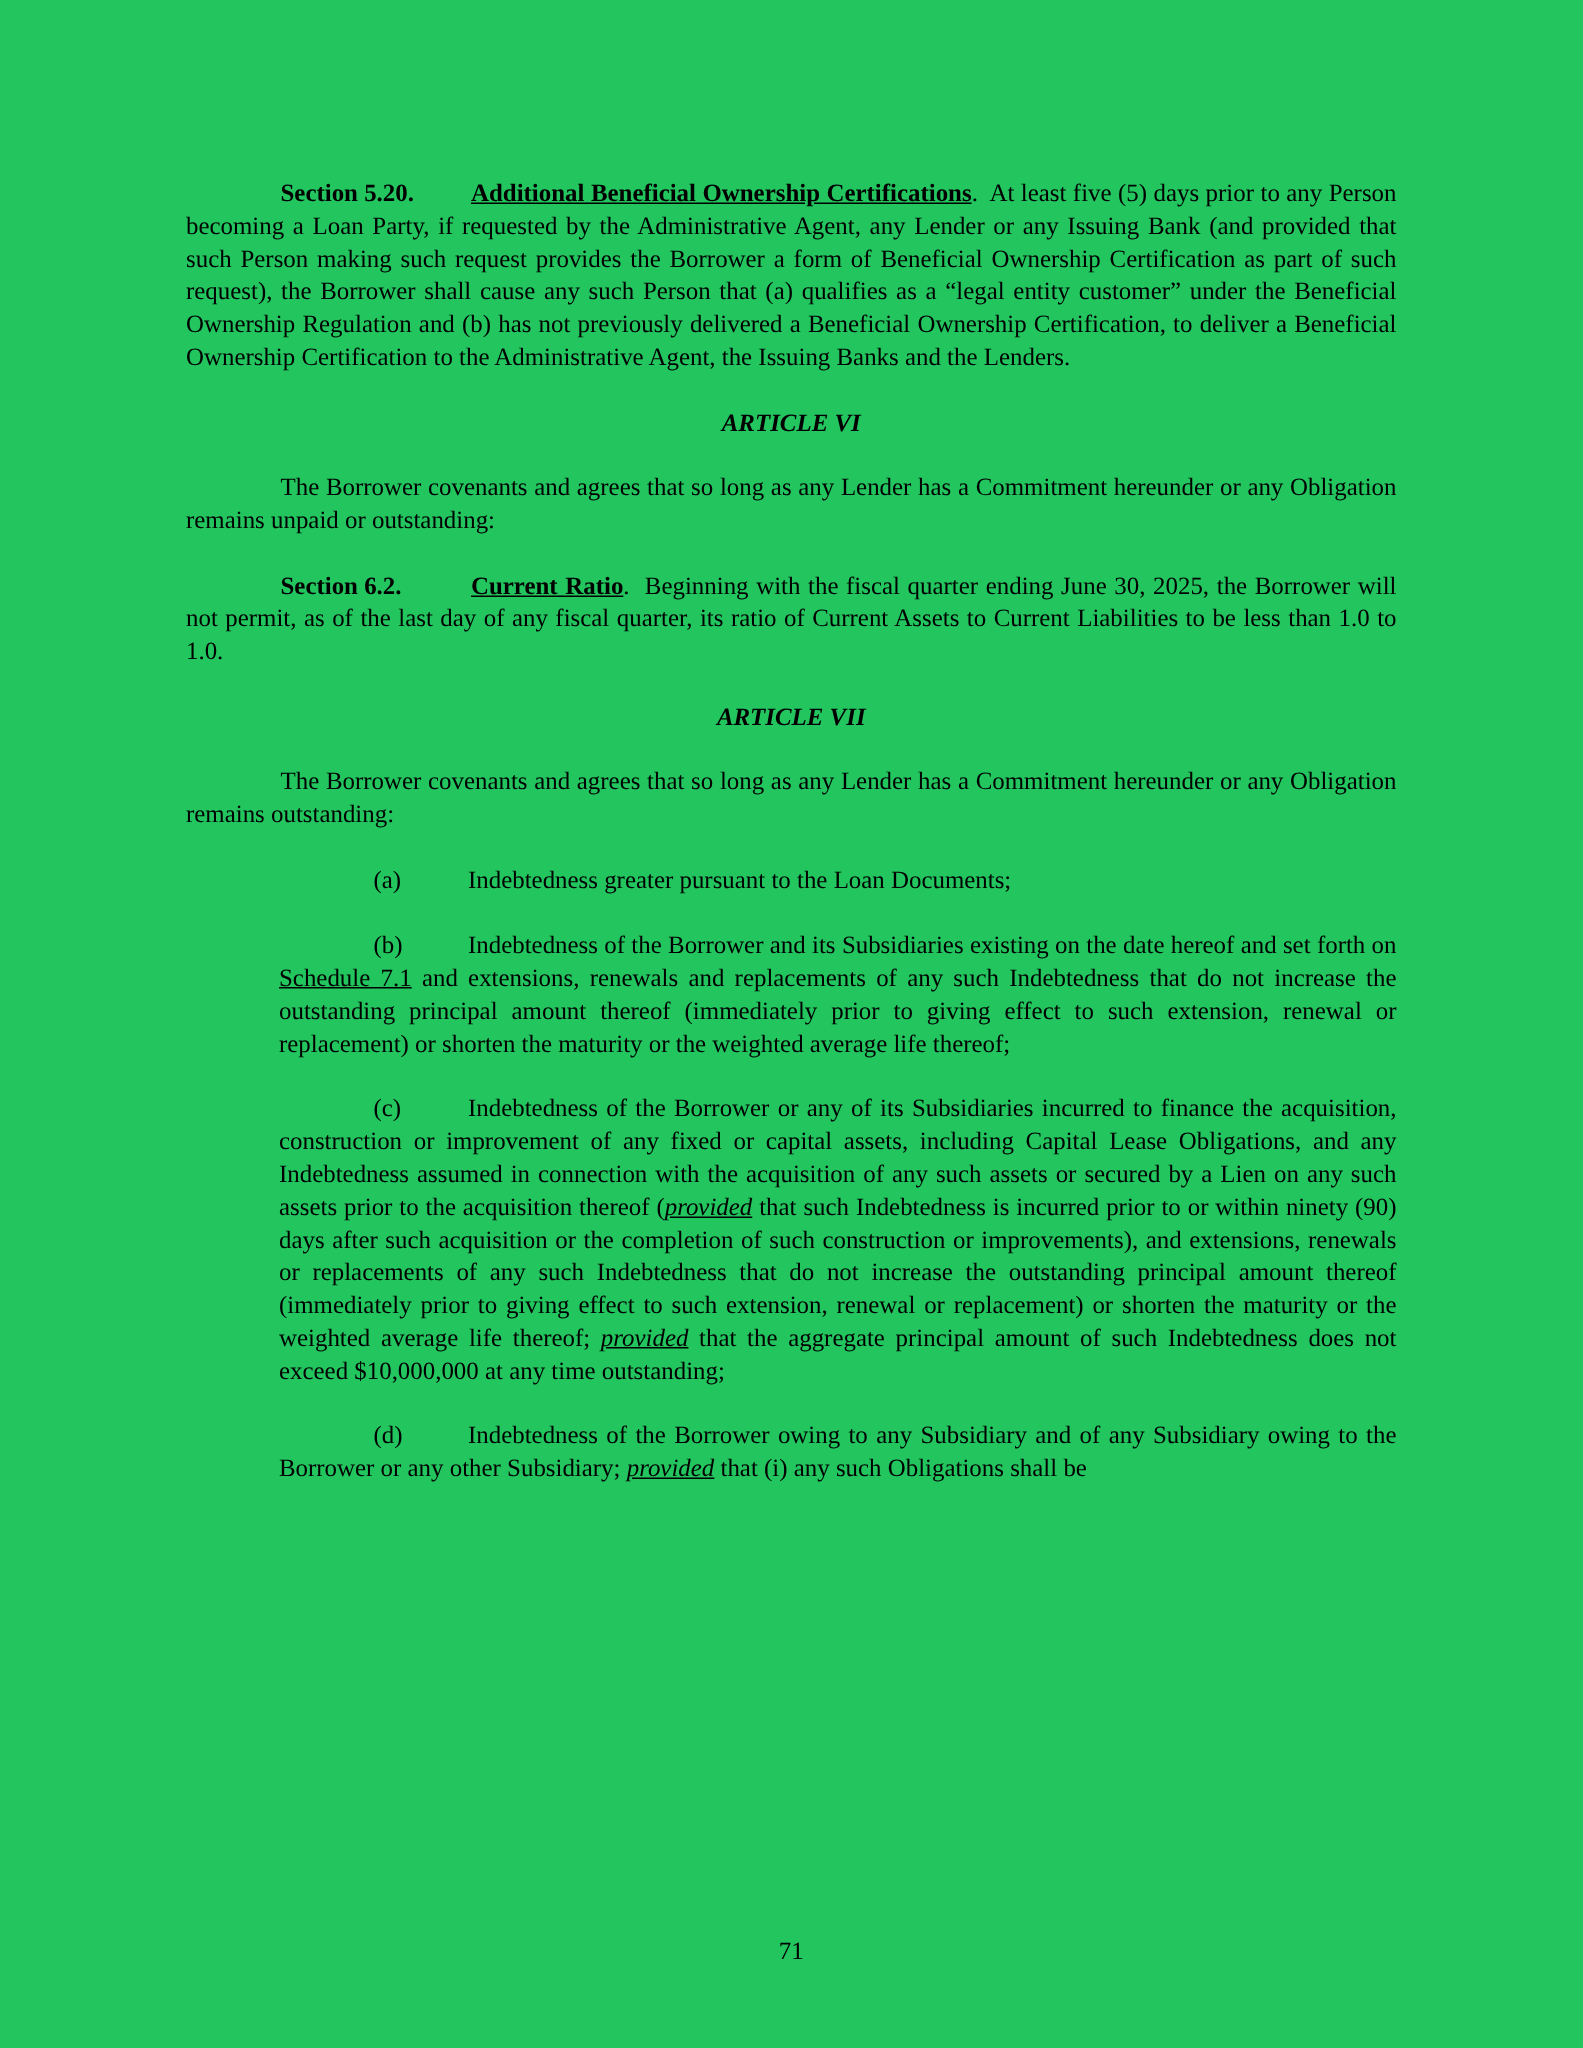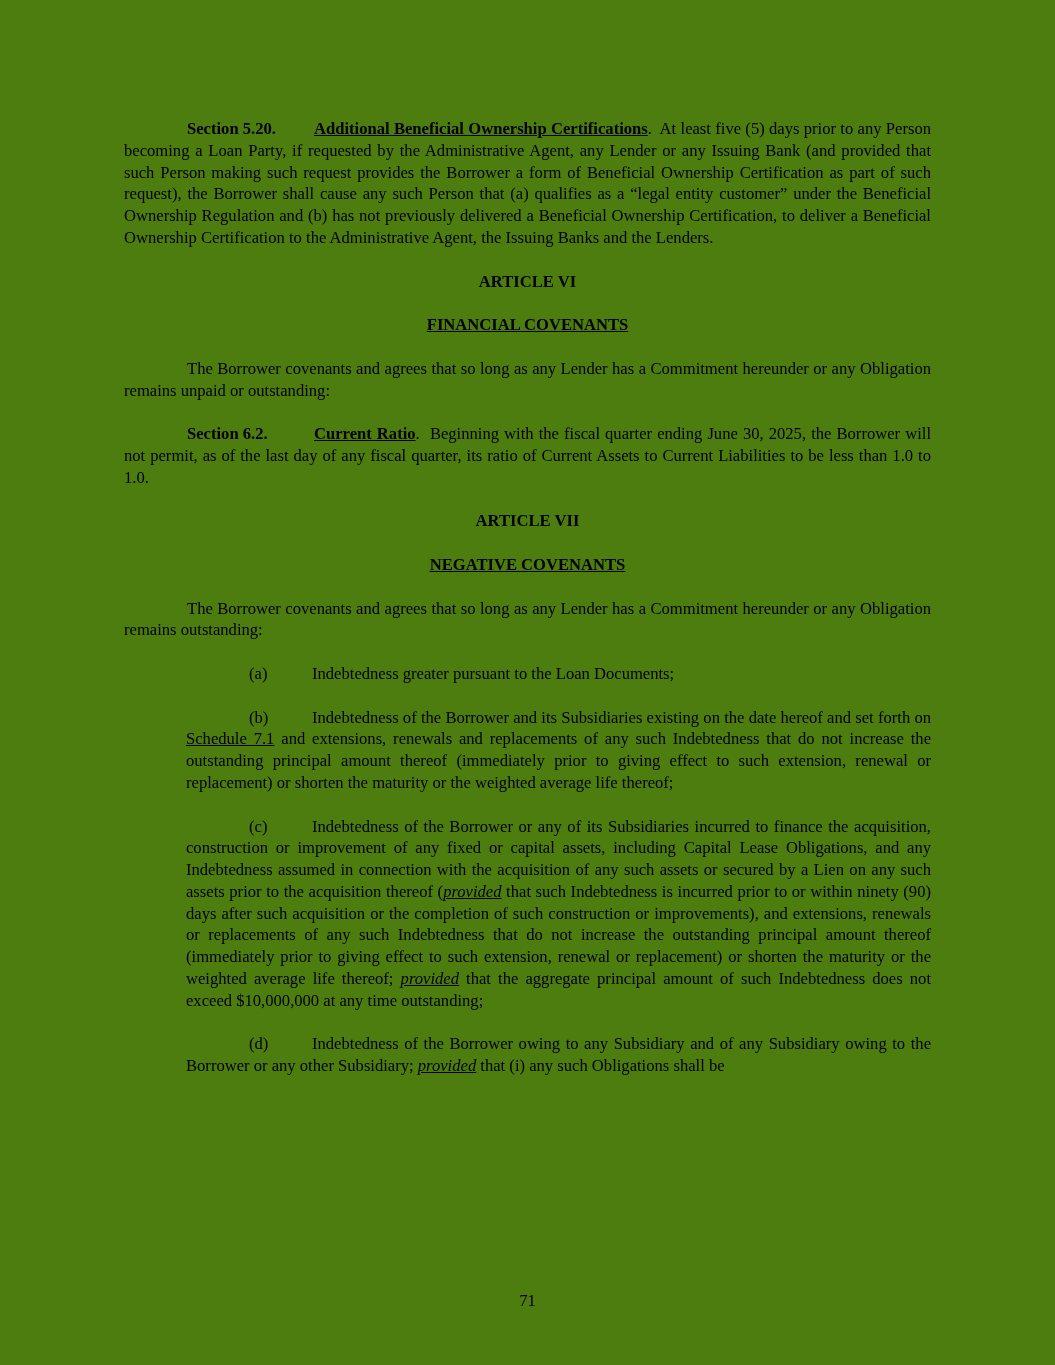--- a/index.html
+++ b/index.html
@@ -3,39 +3,40 @@
 <meta charset="utf-8">
 <style>
   html, body {
     margin: 0;
     padding: 0;
     background: #ffffff;
   }
   .page {
     width: 1055px;
     height: 1365px;
-    background: #4d7c0f;
+    background: #22c55e;
     color: #000000;
     font-family: "Liberation Serif", "DejaVu Serif", serif;
     font-size: 16.6px;
     line-height: 21.8px;
     box-sizing: border-box;
     padding: 118px 124px 0 124px;
     position: relative;
     margin: 0 auto;
     overflow: hidden;
   }
   .para {
     margin: 0 0 21.8px 0;
     text-align: justify;
   }
   .heading {
     margin: 0 0 21.8px 0;
     text-align: center;
     font-weight: bold;
+    font-style: italic;
   }
   .indent { text-indent: 63px; }
   .list { margin-left: 62px; }
   .run.b  { font-weight: bold; }
   .run.bu { font-weight: bold; text-decoration: underline; }
   .run.u  { text-decoration: underline; }
   .run.i  { font-style: italic; text-decoration: underline; }
   .run.seclabel {
     font-weight: bold;
     display: inline-block;
@@ -57,30 +58,28 @@
 </style>
 </head>
 <body>
 
 <div class="page">
 
   <p class="para indent"><span class="run seclabel">Section 5.20.</span><span class="run bu">Additional Beneficial Ownership Certifications</span><span class="run">.&nbsp; At least five (5) days prior to any Person becoming a Loan Party, if requested by the Administrative Agent, any Lender or any Issuing Bank (and provided that such Person making such request provides the Borrower a form of Beneficial Ownership Certification as part of such request), the Borrower shall cause any such Person that (a) qualifies as a “legal entity customer” under the Beneficial Ownership Regulation and (b) has not previously delivered a Beneficial Ownership Certification, to deliver a Beneficial Ownership Certification to the Administrative Agent, the Issuing Banks and the Lenders.</span></p>
 
   <p class="heading"><span class="run b">ARTICLE VI</span></p>
 
-  <p class="heading"><span class="run bu">FINANCIAL COVENANTS</span></p>
 
   <p class="para indent"><span class="run">The Borrower covenants and agrees that so long as any Lender has a Commitment hereunder or any Obligation remains unpaid or outstanding:</span></p>
 
 
   <p class="para indent"><span class="run seclabel">Section 6.2.</span><span class="run bu">Current Ratio</span><span class="run">.&nbsp; Beginning with the fiscal quarter ending June 30, 2025, the Borrower will not permit, as of the last day of any fiscal quarter, its ratio of Current Assets to Current Liabilities to be less than 1.0 to 1.0.</span></p>
 
   <p class="heading"><span class="run b">ARTICLE VII</span></p>
 
-  <p class="heading"><span class="run bu">NEGATIVE COVENANTS</span></p>
 
   <p class="para indent"><span class="run">The Borrower covenants and agrees that so long as any Lender has a Commitment hereunder or any Obligation remains outstanding:</span></p>
 
 
   <p class="para indent list"><span class="run lstlabel">(a)</span><span class="run">Indebtedness greater pursuant to the Loan Documents;</span></p>
 
   <p class="para indent list"><span class="run lstlabel">(b)</span><span class="run">Indebtedness of the Borrower and its Subsidiaries existing on the date hereof and set forth on </span><span class="run u">Schedule 7.1</span><span class="run"> and extensions, renewals and replacements of any such Indebtedness that do not increase the outstanding principal amount thereof (immediately prior to giving effect to such extension, renewal or replacement) or shorten the maturity or the weighted average life thereof;</span></p>
 
   <p class="para indent list"><span class="run lstlabel">(c)</span><span class="run">Indebtedness of the Borrower or any of its Subsidiaries incurred to finance the acquisition, construction or improvement of any fixed or capital assets, including Capital Lease Obligations, and any Indebtedness assumed in connection with the acquisition of any such assets or secured by a Lien on any such assets prior to the acquisition thereof (</span><span class="run i">provided</span><span class="run"> that such Indebtedness is incurred prior to or within ninety (90) days after such acquisition or the completion of such construction or improvements), and extensions, renewals or replacements of any such Indebtedness that do not increase the outstanding principal amount thereof (immediately prior to giving effect to such extension, renewal or replacement) or shorten the maturity or the weighted average life thereof; </span><span class="run i">provided</span><span class="run"> that the aggregate principal amount of such Indebtedness does not exceed $10,000,000 at any time outstanding;</span></p>
 

